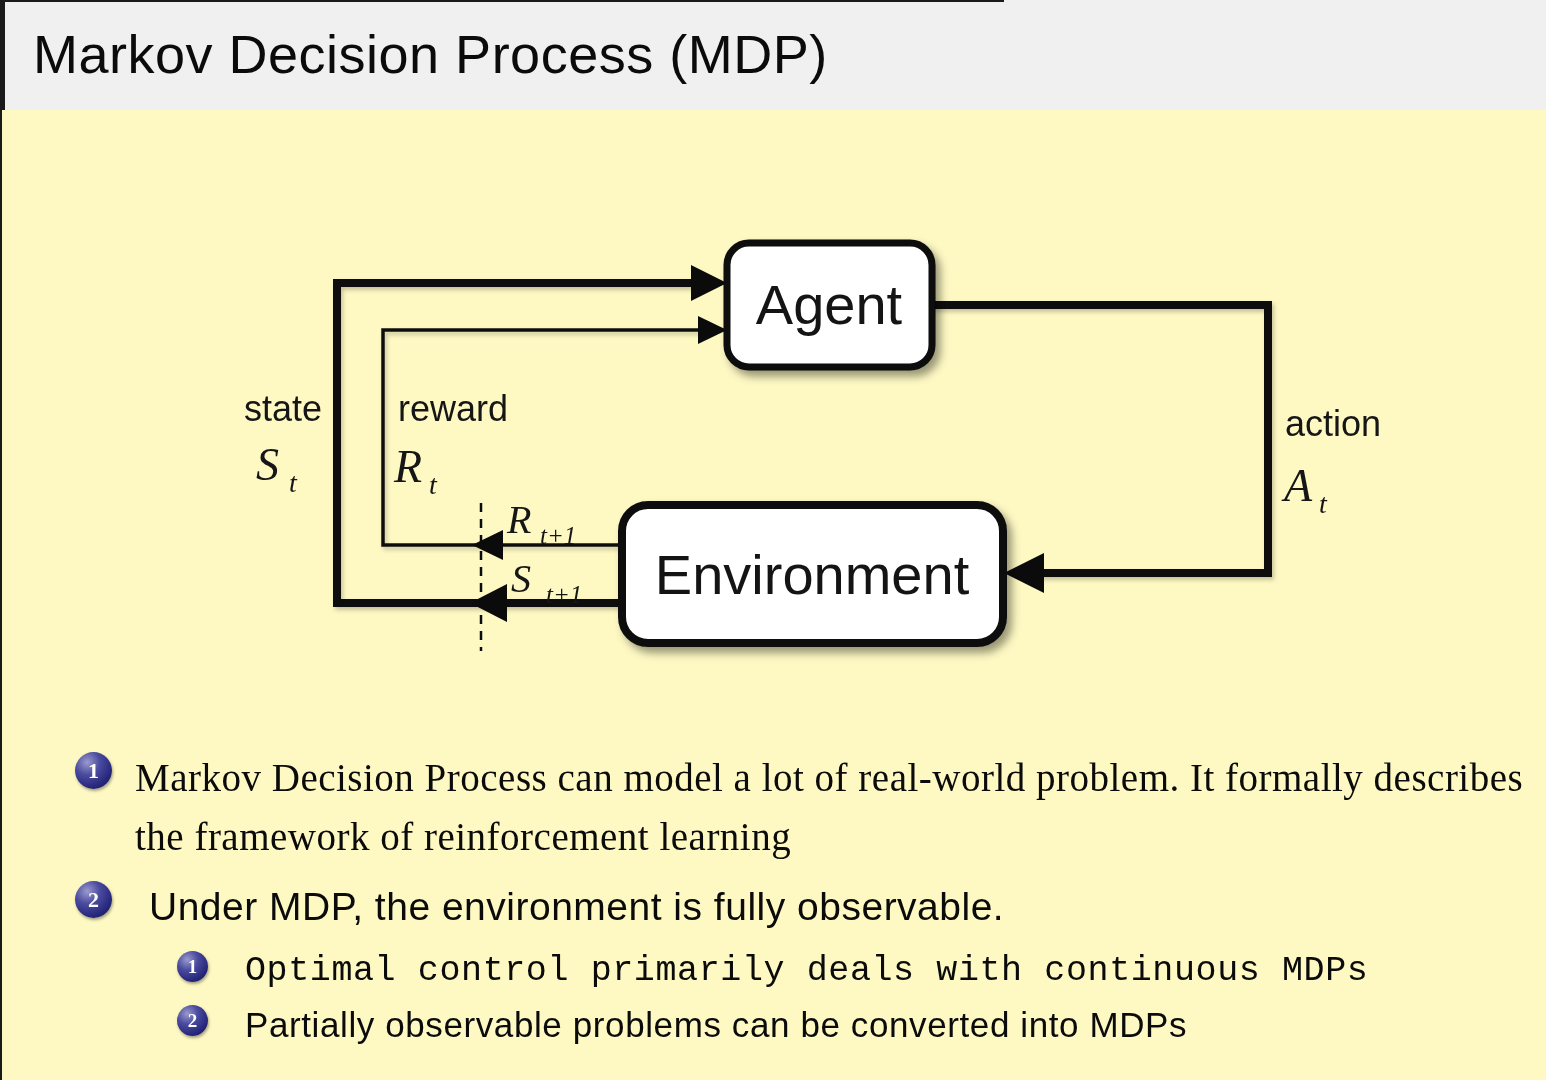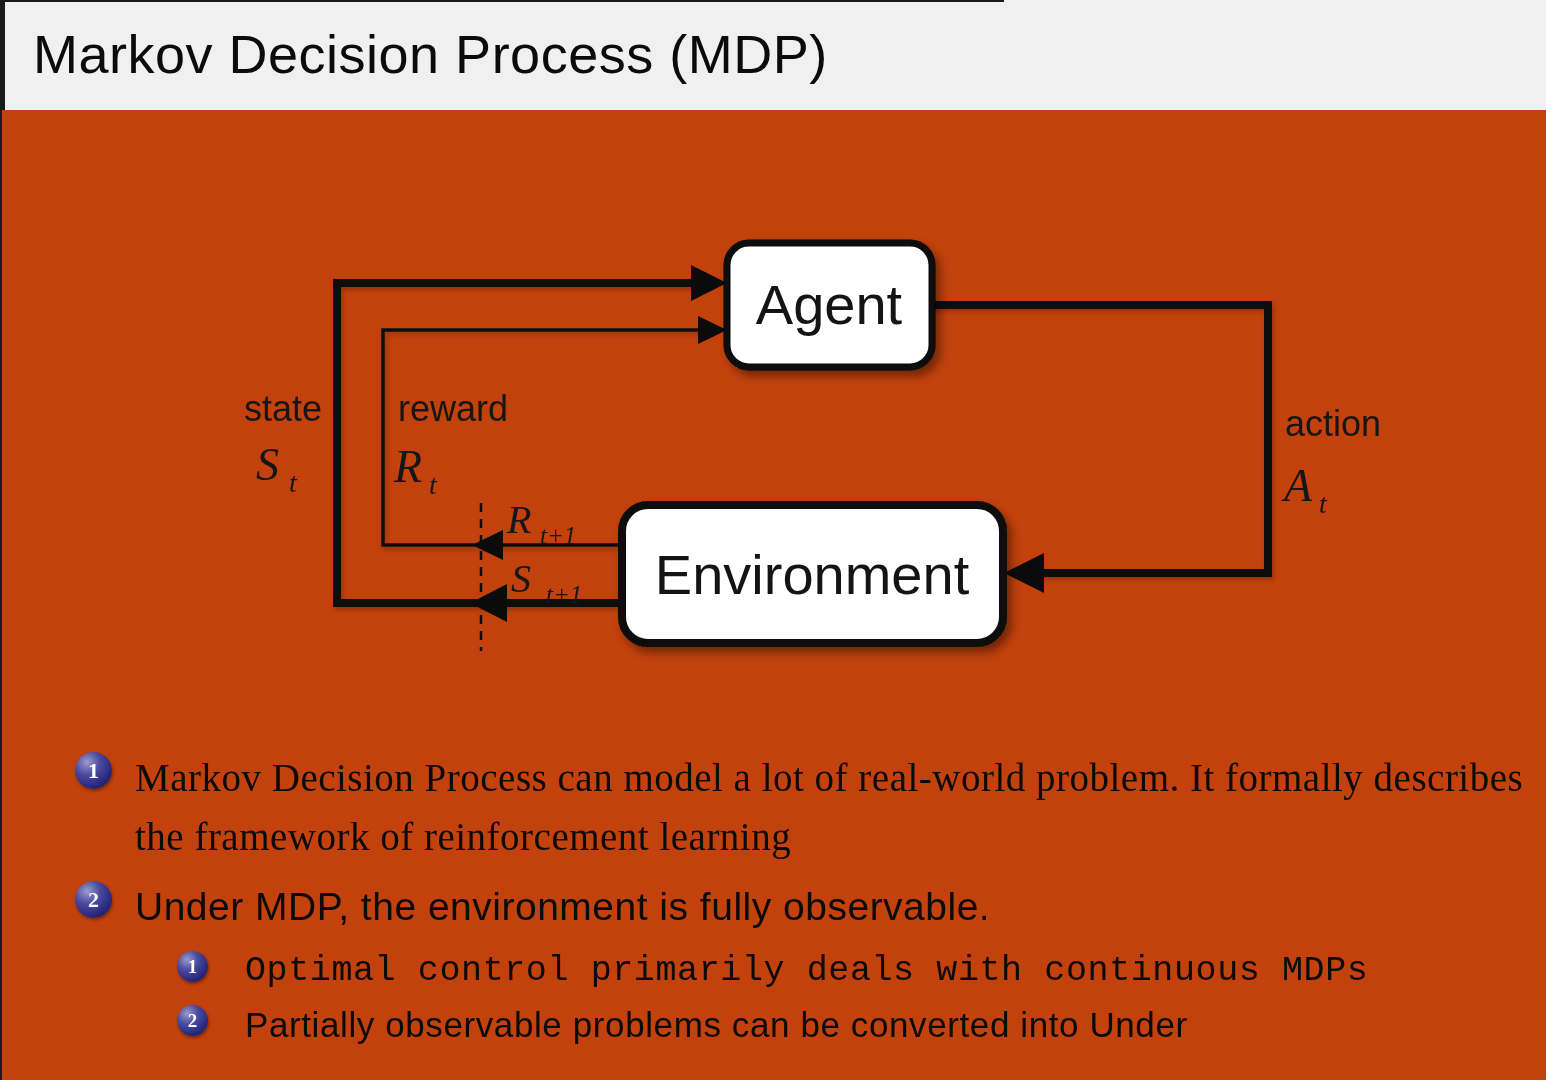--- a/index.html
+++ b/index.html
@@ -1,17 +1,17 @@
 <!DOCTYPE html>
 <html><head>
 <meta charset="utf-8">
 <style>
   html,body{margin:0;padding:0;background:#ffffff;}
   .slide{
-    position:relative;width:1546px;height:1080px;background:#c2410c;overflow:hidden;
+    position:relative;width:1546px;height:1080px;background:#fef9c3;overflow:hidden;
     font-family:"Liberation Sans","DejaVu Sans",sans-serif;color:#0b0b0b;
   }
   
   .title-bar{
     position:absolute;left:0;top:0;width:1546px;height:110px;
     background:#f0f0f1;
   }
   .title-bar h1{
     margin:0;padding-left:33px;font-size:54px;font-weight:400;
     line-height:108px;color:#0b0b0b;letter-spacing:0.5px;white-space:nowrap;
@@ -35,21 +35,21 @@
     font-family:"Liberation Serif","DejaVu Serif",serif;font-weight:bold;
     box-shadow:1px 2px 3px rgba(0,0,0,0.35);
   }
   .ball-l1{width:37px;height:37px;font-size:22px;margin-top:4px;}
   .ball-l2{width:31px;height:31px;font-size:19px;margin-top:5px;}
   .btext-l1{font-size:39px;line-height:59px;letter-spacing:0.5px;color:#0b0b0b;}
   .btext-l2{font-size:35px;line-height:50px;letter-spacing:0.6px;color:#0b0b0b;}
   .row1{left:75px;top:748px;}
   .row1 .btext-l1{margin-left:23px;width:1400px;font-family:Liberation Serif, serif;}
   .row2{left:75px;top:877px;}
-  .row2 .btext-l1{margin-left:23px;white-space:nowrap;}
+  .row2 .btext-l1{margin-left:37px;white-space:nowrap;}
   .row3{left:177px;top:946px;}
   .row3 .btext-l2{margin-left:37px;white-space:nowrap;font-family:Liberation Mono, monospace;}
   .row4{left:177px;top:1000px;}
   .row4 .btext-l2{margin-left:37px;white-space:nowrap;}
 </style>
 </head>
 <body>
 
 <div class="slide">
 
@@ -130,16 +130,16 @@
     <div class="ball ball-l2">
       <span>1</span>
     </div>
     <div class="btext-l2">Optimal control primarily deals with continuous MDPs</div>
   </div>
 
   <div class="row row4">
     <div class="ball ball-l2">
       <span>2</span>
     </div>
-    <div class="btext-l2">Partially observable problems can be converted into Under</div>
+    <div class="btext-l2">Partially observable problems can be converted into MDPs</div>
   </div>
 
 </div>
 
 </body></html>

